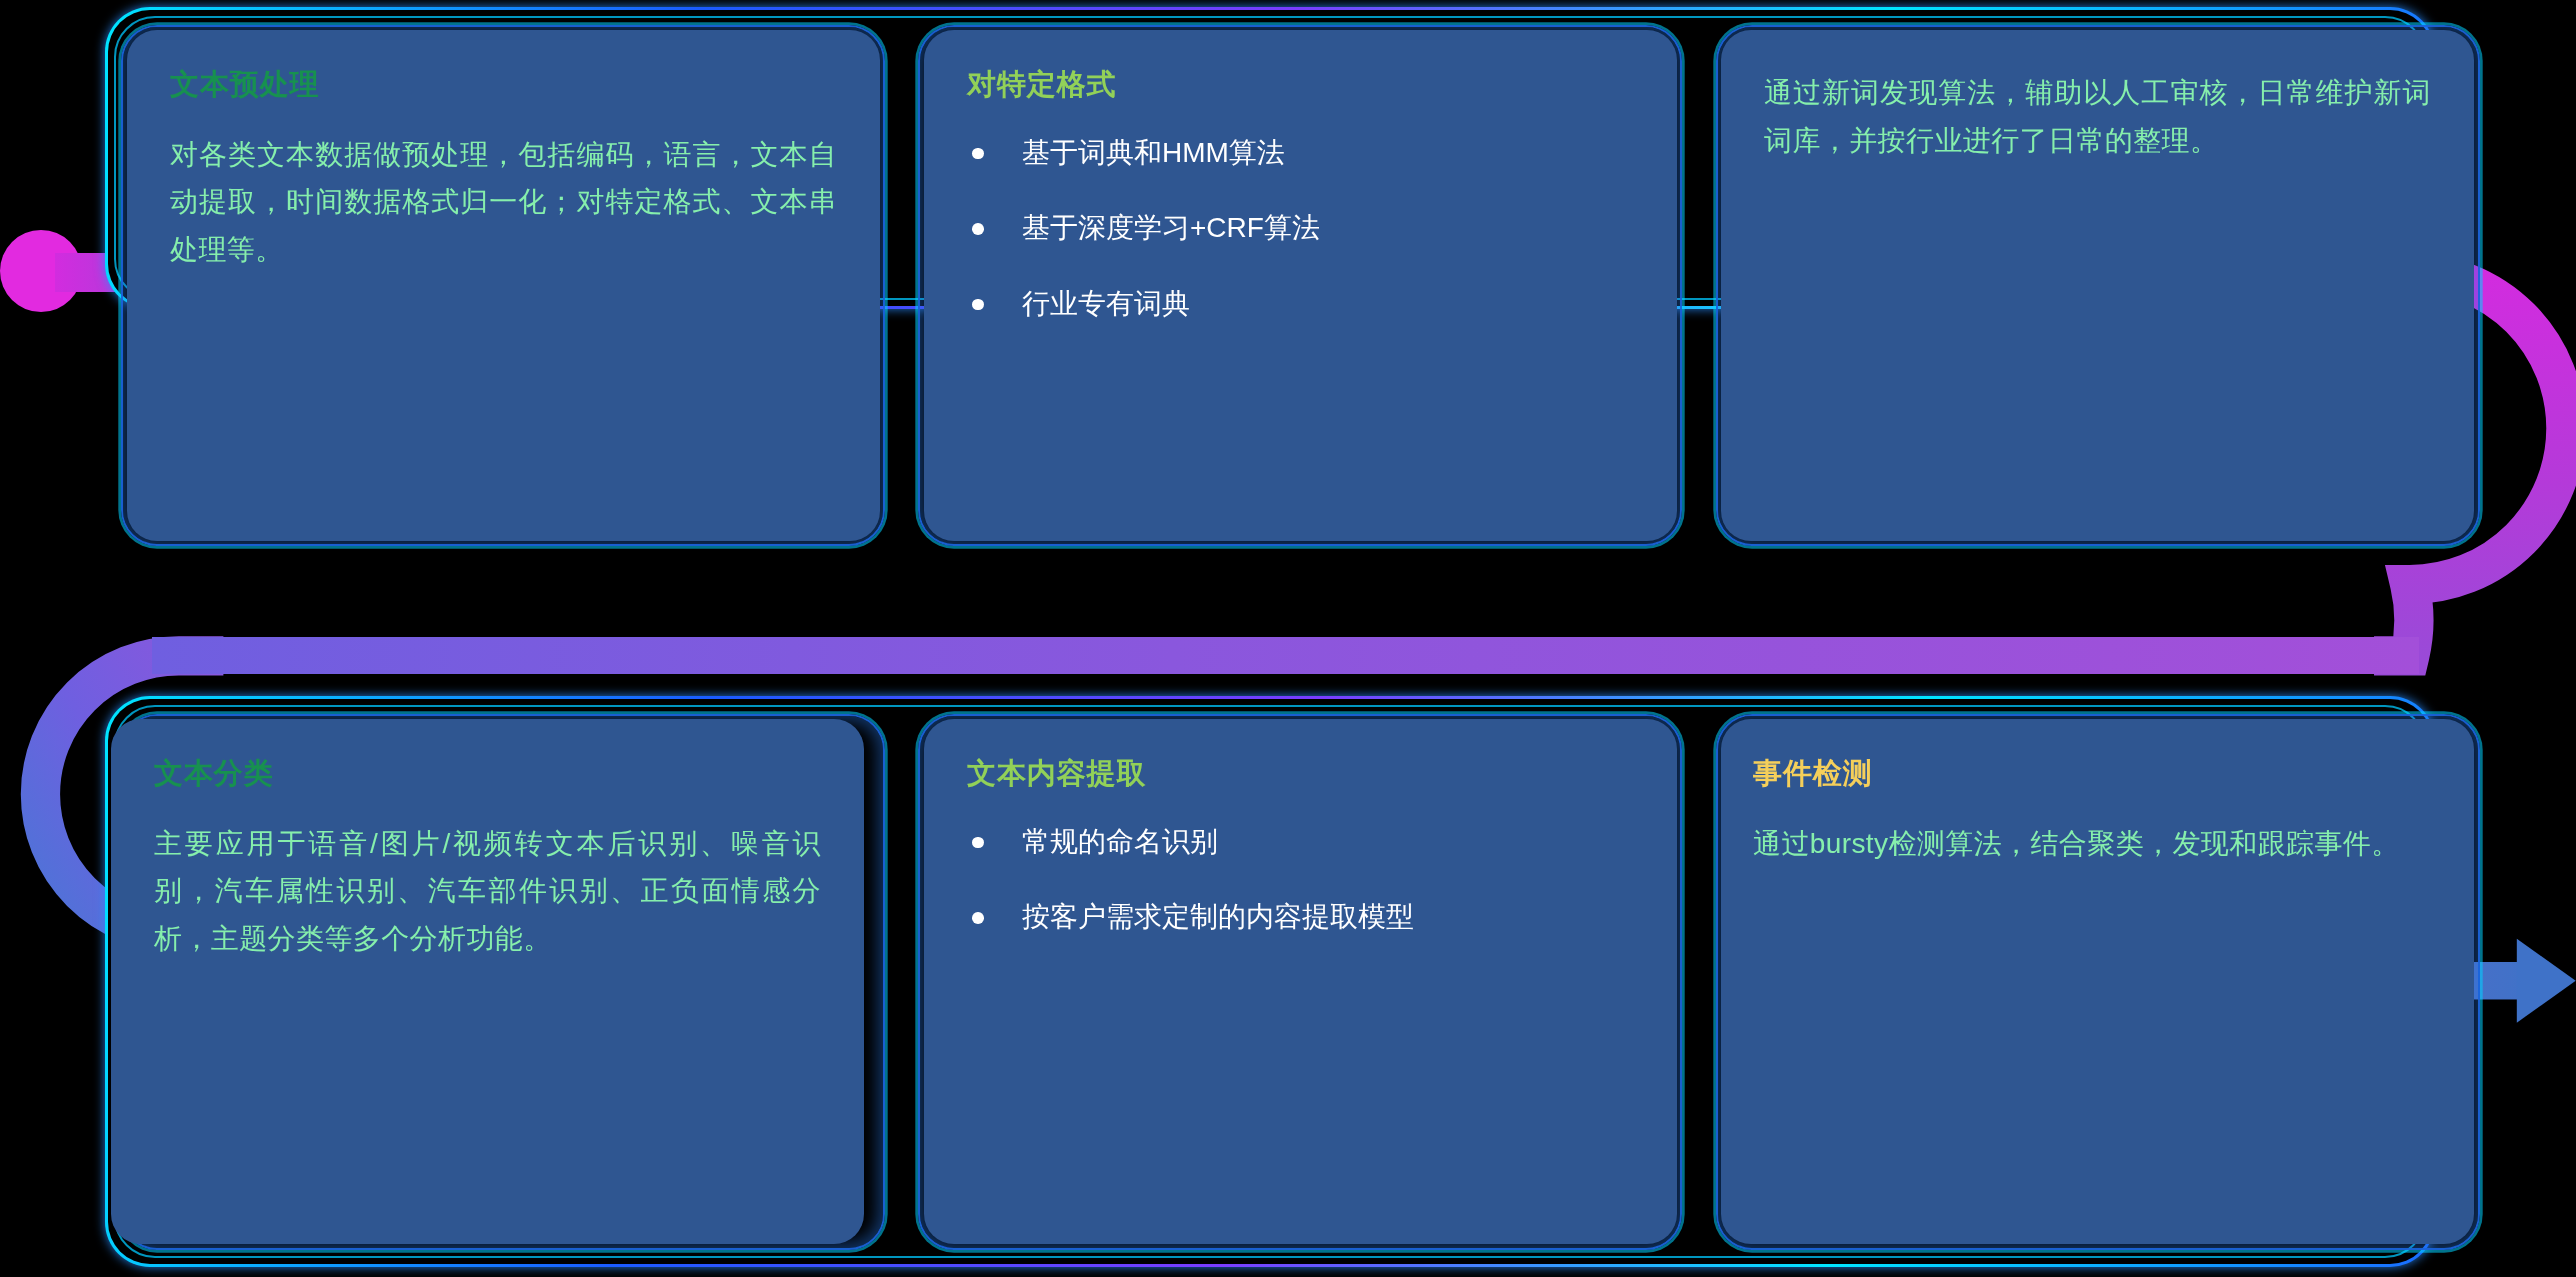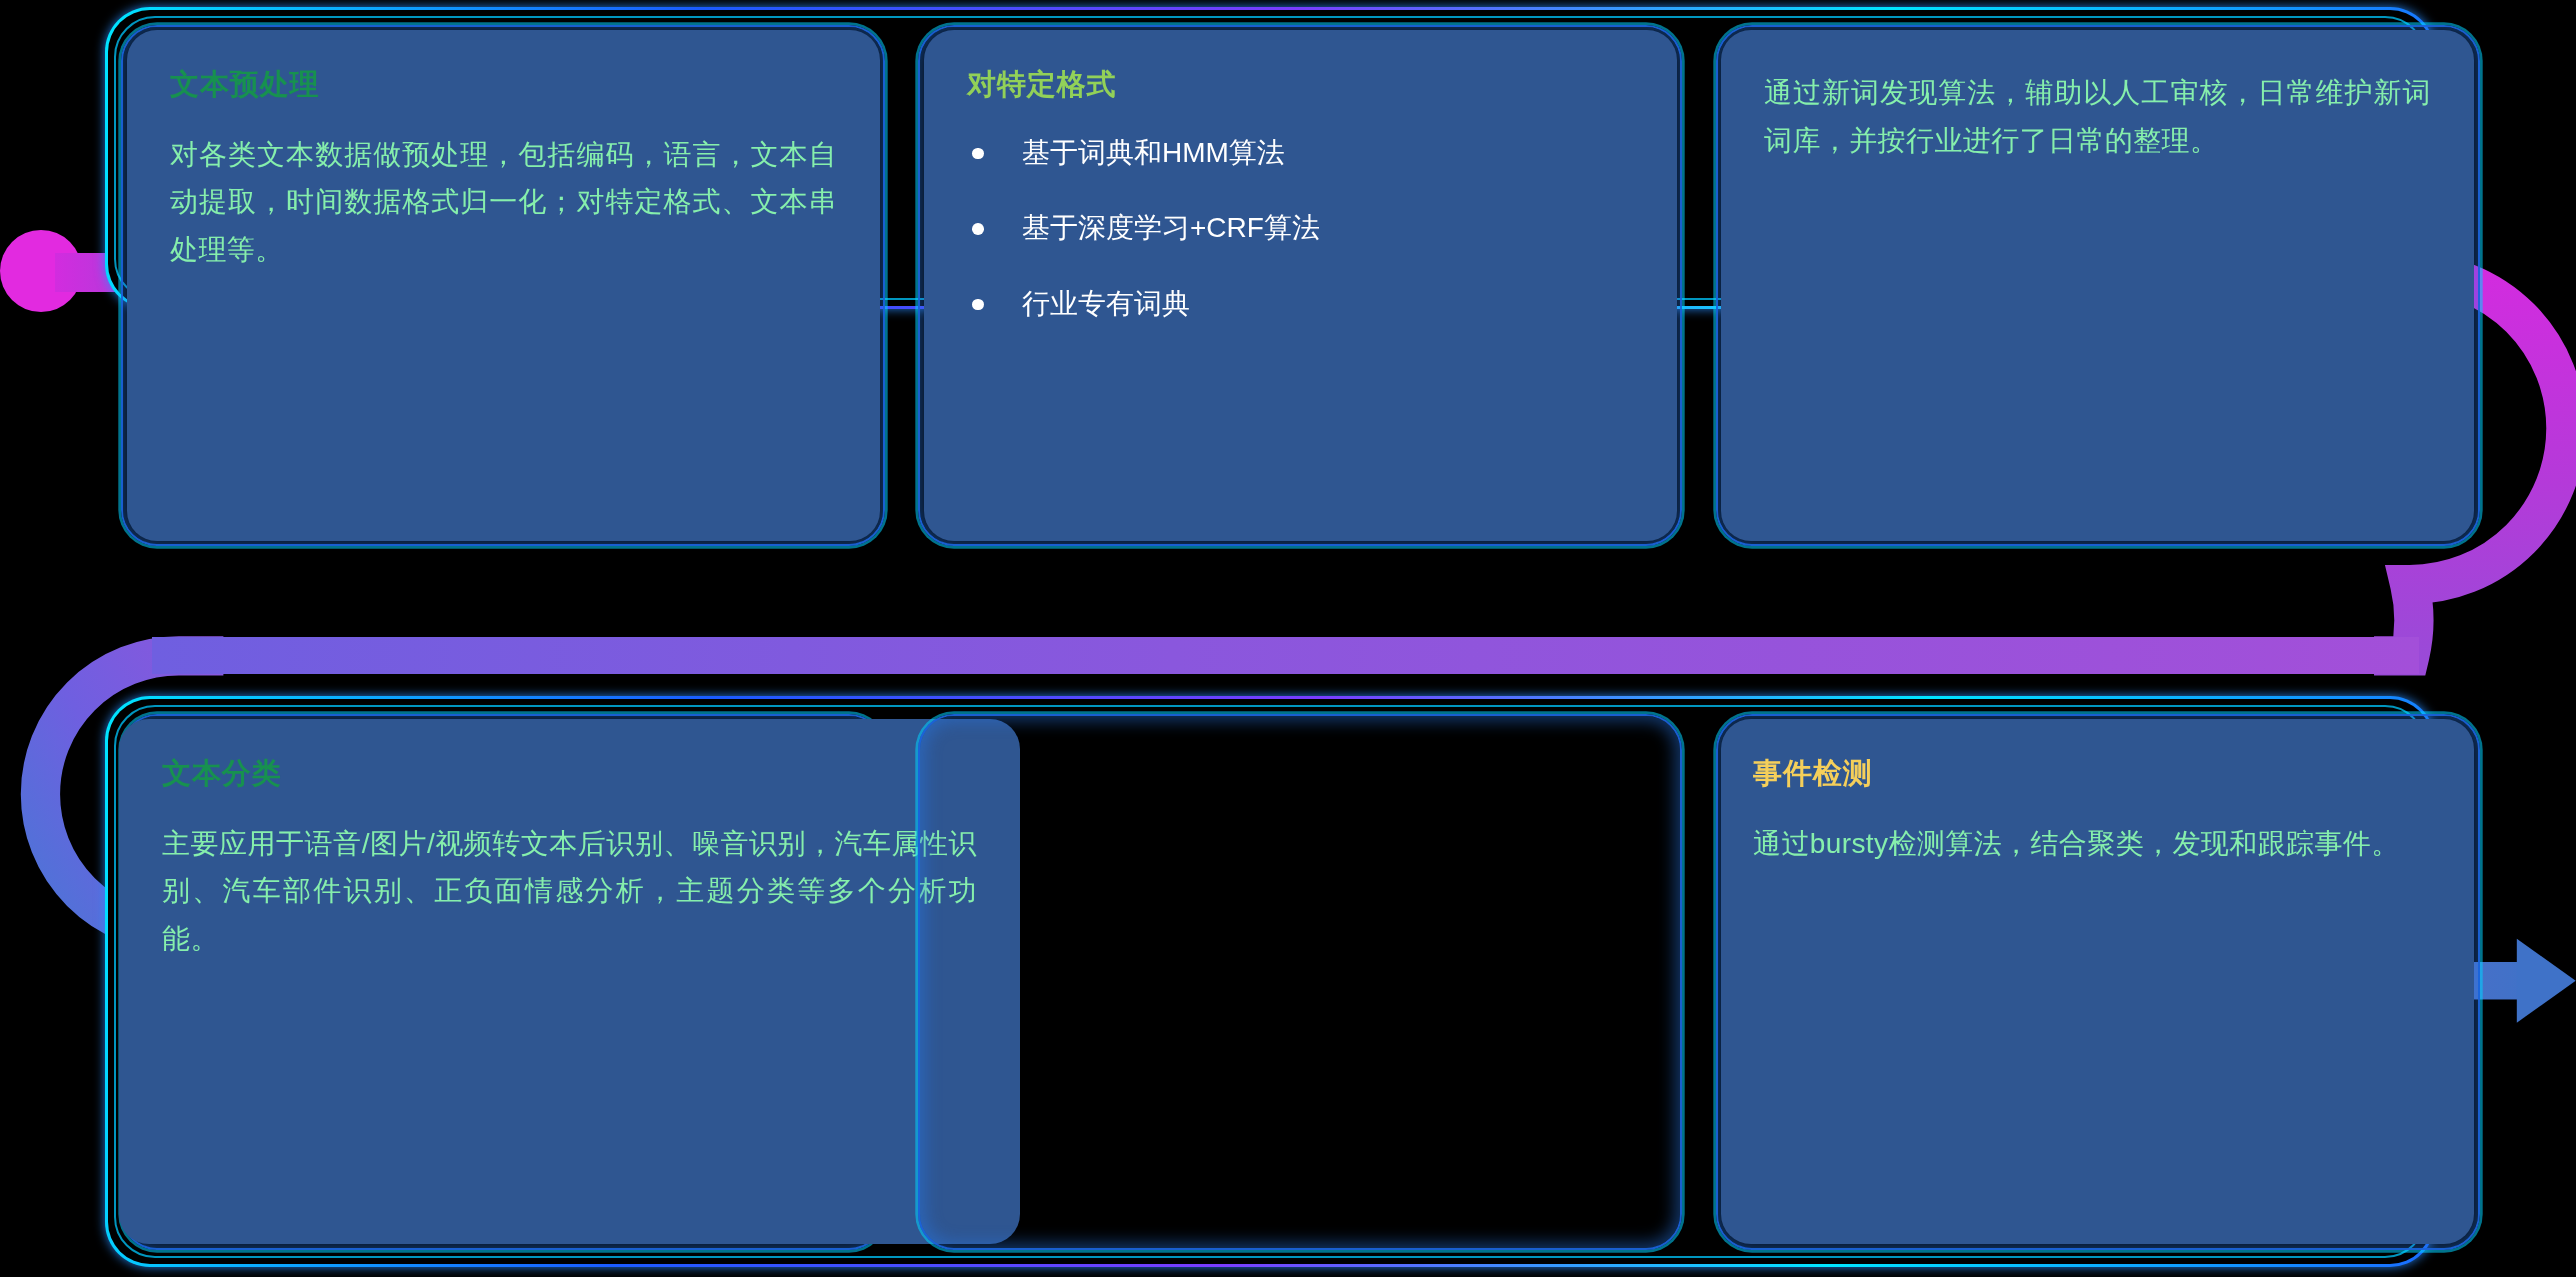--- a/index.html
+++ b/index.html
@@ -204,26 +204,33 @@
         <li><span class="dot"></span><span>行业专有词典</span></li>
       </ul>
     </div>
 
     <div class="card-glow" style="left:1716px; top:25px; width:764px; height:521px;"></div>
     <div class="card" style="left:1721px; top:30px; width:753px; height:511px;">
       <div class="card-body">通过新词发现算法，辅助以人工审核，日常维护新词词库，并按行业进行了日常的整理。</div>
     </div>
 
     <div class="card-glow" style="left:121px; top:714px; width:764px; height:536px;"></div>
-    <div class="card" style="left:119px; top:719px; width:901px; height:525px;">
+    <div class="card" style="left:111px; top:719px; width:753px; height:525px;">
       <div class="card-title t-green">文本分类</div>
       <div class="card-body">主要应用于语音/图片/视频转文本后识别、噪音识别，汽车属性识别、汽车部件识别、正负面情感分析，主题分类等多个分析功能。</div>
     </div>
 
     <div class="card-glow" style="left:918px; top:714px; width:764px; height:536px;"></div>
+    <div class="card" style="left:924px; top:719px; width:753px; height:525px;">
+      <div class="card-title t-lime">文本内容提取</div>
+      <ul class="bullets">
+        <li><span class="dot"></span><span>常规的命名识别</span></li>
+        <li><span class="dot"></span><span>按客户需求定制的内容提取模型</span></li>
+      </ul>
+    </div>
 
     <div class="card-glow" style="left:1716px; top:714px; width:764px; height:536px;"></div>
     <div class="card" style="left:1721px; top:719px; width:753px; height:525px;padding-left:32px;">
       <div class="card-title t-gold">事件检测</div>
       <div class="card-body">通过bursty检测算法，结合聚类，发现和跟踪事件。</div>
     </div>
 
   </div>
 </div>
 

